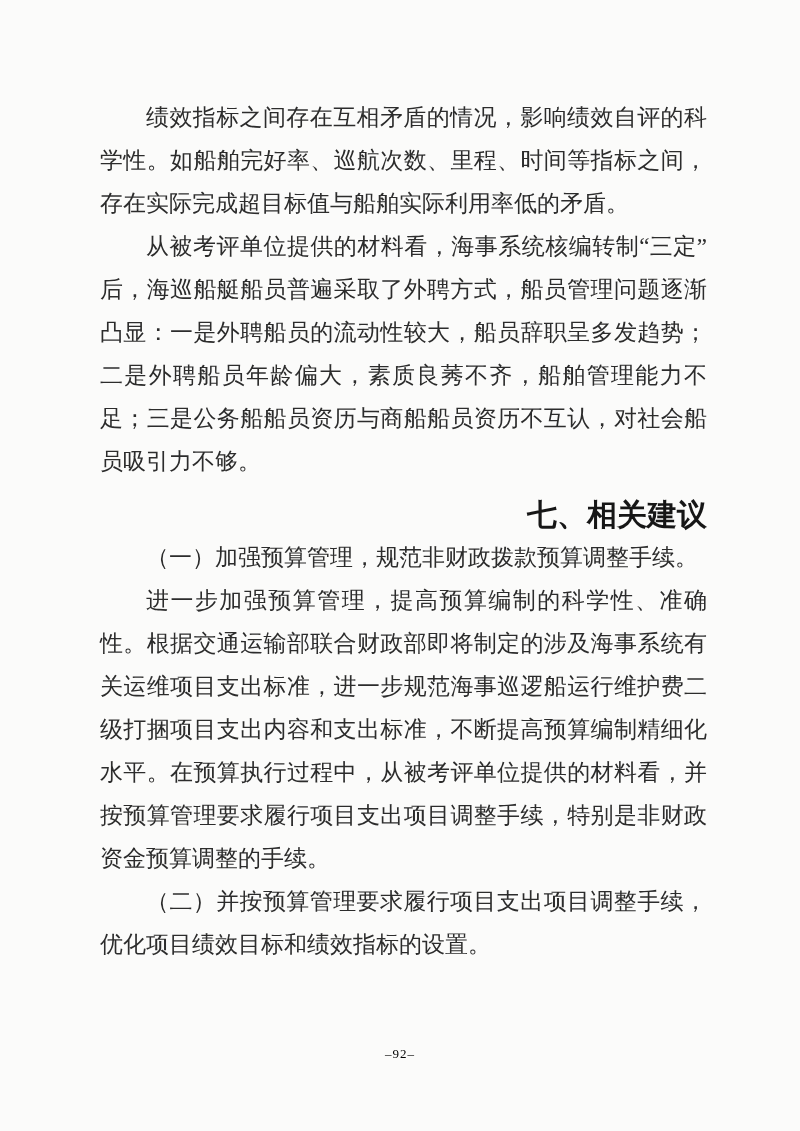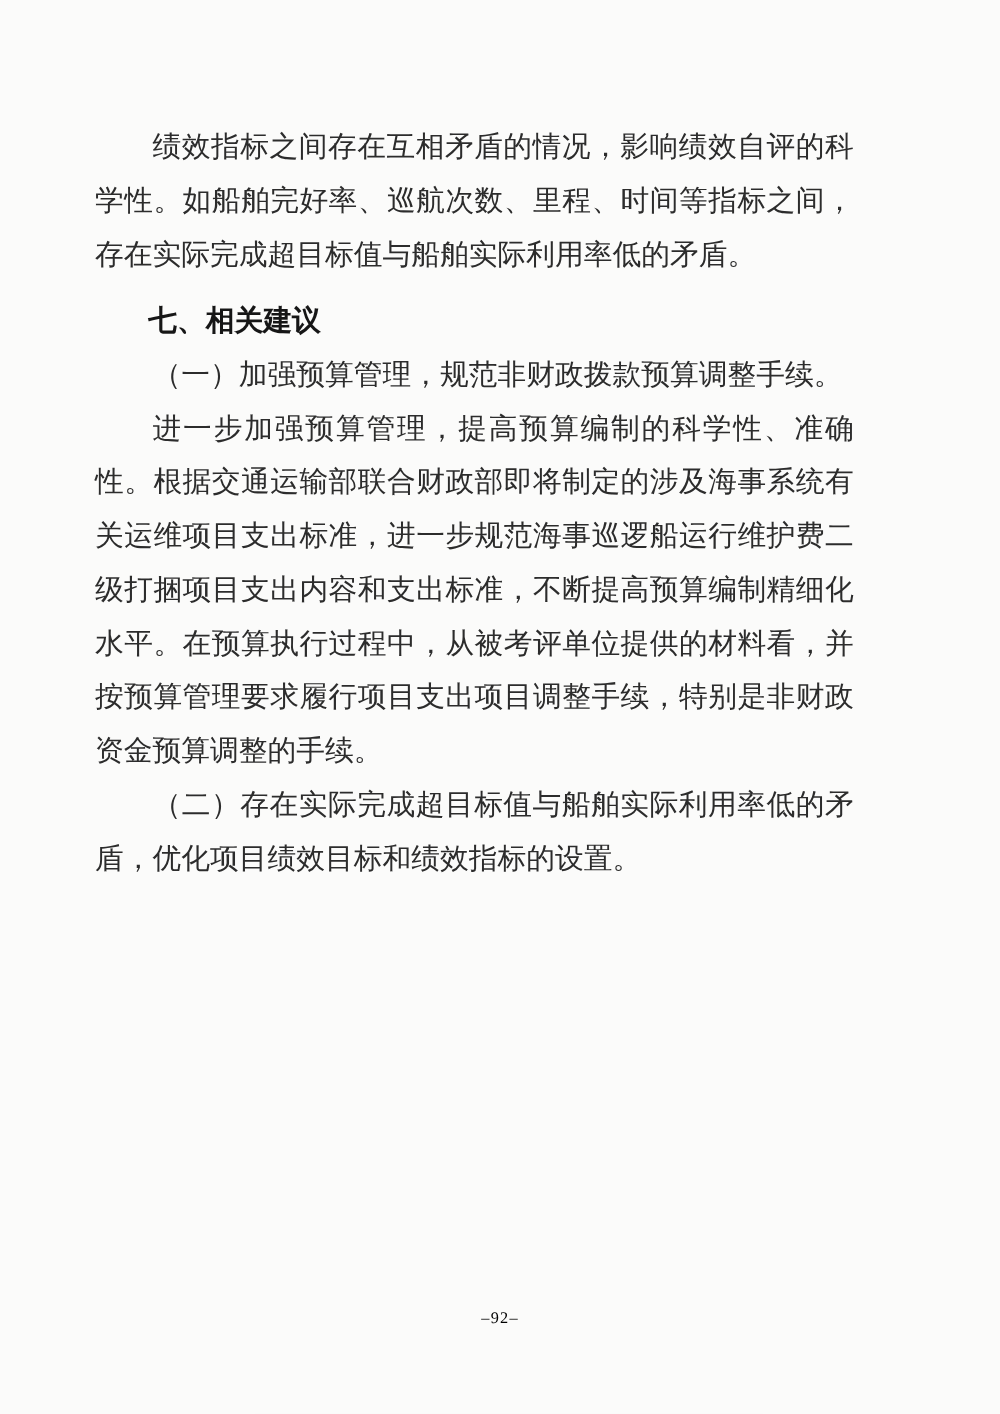--- a/index.html
+++ b/index.html
@@ -14,61 +14,63 @@
   }
   .page {
     position: relative;
     width: 800px;
     height: 1131px;
     background: #fbfbfa;
     overflow: hidden;
   }
   .content {
     position: absolute;
-    left: 76px;
+    left: 100px;
     top: 96px;
     width: 607px;
   }
   .para {
     margin: 0;
     font-family: "Liberation Serif", "DejaVu Serif", serif;
     font-size: 23px;
     line-height: 43px;
     color: #2c2c2c;
     text-align: justify;
     text-justify: inter-ideograph;
     text-indent: 2em;
   }
   .heading {
     margin: 10px 0 0 0;
     font-family: "Liberation Sans", "DejaVu Sans", sans-serif;
     font-weight: 700;
-    font-size: 23px;
+    font-size: 30px;
     line-height: 43px;
     color: #161616;
     text-indent: 1.85em;
+    text-align: right;
   }
   .footer {
     position: absolute;
     top: 1042px;
     left: 0;
     width: 100%;
     text-align: center;
     font-family: "Liberation Serif", "DejaVu Serif", serif;
     font-size: 13px;
     line-height: 24px;
     letter-spacing: 1px;
     color: #000000;
   }
 </style>
 </head>
 <body>
 
 <div class="page">
   <div class="content">
     <p class="para">绩效指标之间存在互相矛盾的情况，影响绩效自评的科学性。如船舶完好率、巡航次数、里程、时间等指标之间，存在实际完成超目标值与船舶实际利用率低的矛盾。</p>
+    <p class="para">从被考评单位提供的材料看，海事系统核编转制“三定”后，海巡船艇船员普遍采取了外聘方式，船员管理问题逐渐凸显：一是外聘船员的流动性较大，船员辞职呈多发趋势；二是外聘船员年龄偏大，素质良莠不齐，船舶管理能力不足；三是公务船船员资历与商船船员资历不互认，对社会船员吸引力不够。</p>
     <h2 class="heading">七、相关建议</h2>
     <p class="para">（一）加强预算管理，规范非财政拨款预算调整手续。</p>
     <p class="para">进一步加强预算管理，提高预算编制的科学性、准确性。根据交通运输部联合财政部即将制定的涉及海事系统有关运维项目支出标准，进一步规范海事巡逻船运行维护费二级打捆项目支出内容和支出标准，不断提高预算编制精细化水平。在预算执行过程中，从被考评单位提供的材料看，并按预算管理要求履行项目支出项目调整手续，特别是非财政资金预算调整的手续。</p>
-    <p class="para">（二）存在实际完成超目标值与船舶实际利用率低的矛盾，优化项目绩效目标和绩效指标的设置。</p>
+    <p class="para">（二）并按预算管理要求履行项目支出项目调整手续，优化项目绩效目标和绩效指标的设置。</p>
   </div>
   <div class="footer">–92–</div>
 </div>
 
 </body></html>

